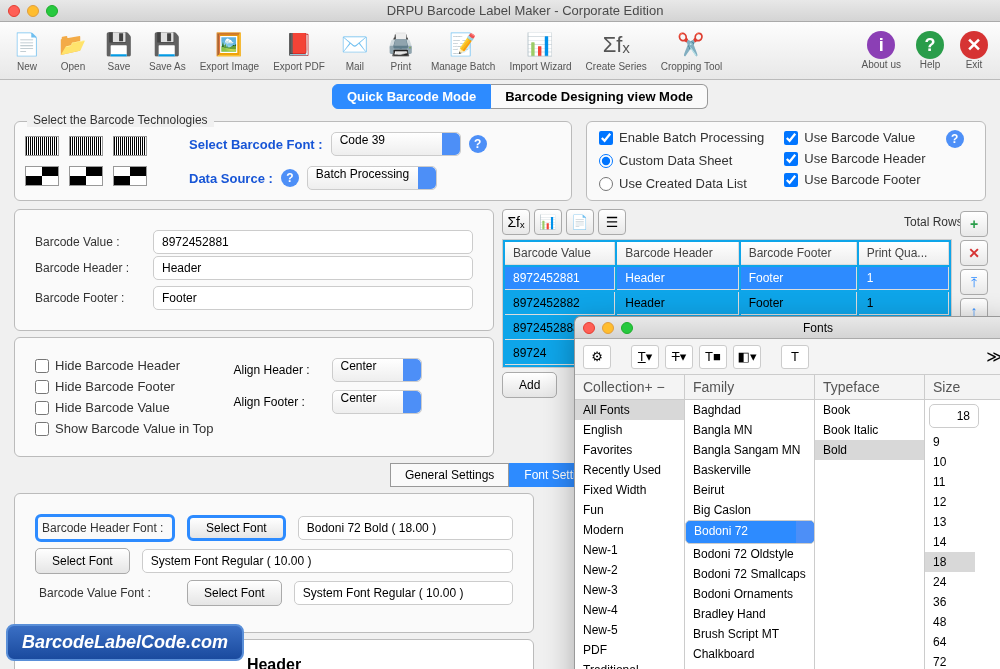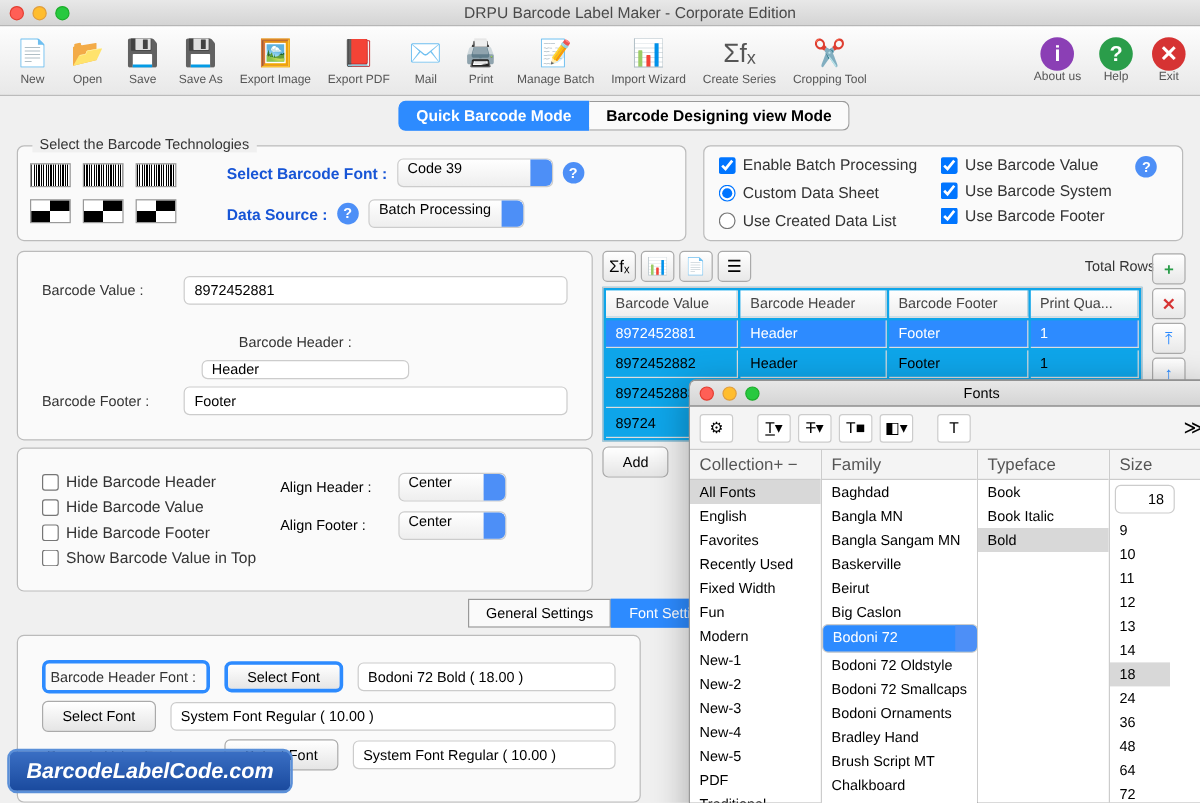--- a/index.html
+++ b/index.html
@@ -203,60 +203,60 @@
             <span>Use Created Data List</span>
           </label>
       </div>
       <div style="display:flex;flex-direction:column;gap:6px;">
         <label class="cb">
             <input type="checkbox" checked="" style="">
             <span>Use Barcode Value</span>
           </label>
         <label class="cb">
             <input type="checkbox" checked="" style="">
-            <span>Use Barcode System</span>
+            <span>Use Barcode Header</span>
           </label>
         <label class="cb">
             <input type="checkbox" checked="" style="">
             <span>Use Barcode Footer</span>
           </label>
       </div>
       <span class="help-ic">?</span>
     </div>
   </div>
 
   <div class="middle">
     <div class="left-col">
       <div class="box">
         <div class="field-row">
             <label>Barcode Value :</label>
             <input class="txt" value="8972452881" style="">
           </div>
-        <div class="field-row" style="margin-top:24px;flex-direction:column;">
+        <div class="field-row" style="margin-top:2px;">
             <label>Barcode Header :</label>
             <input class="txt" value="Header" style="">
           </div>
         <div class="field-row" style="margin-top:6px;">
             <label>Barcode Footer :</label>
             <input class="txt" value="Footer" style="">
           </div>
       </div>
       <div class="box opt-grid">
         <div class="opts">
           <label class="cb">
               <input type="checkbox" style="">
               <span>Hide Barcode Header</span>
             </label>
           <label class="cb">
               <input type="checkbox" style="">
-              <span>Hide Barcode Value</span>
+              <span>Hide Barcode Footer</span>
             </label>
           <label class="cb">
               <input type="checkbox" style="">
-              <span>Hide Barcode Footer</span>
+              <span>Hide Barcode Value</span>
             </label>
           <label class="cb">
               <input type="checkbox" style="">
               <span>Show Barcode Value in Top</span>
             </label>
         </div>
         <div>
           <div class="align-row">
               <label>Align Header :</label>
               <div class="sel" style="min-width:90px;"><span>Center</span></div>

